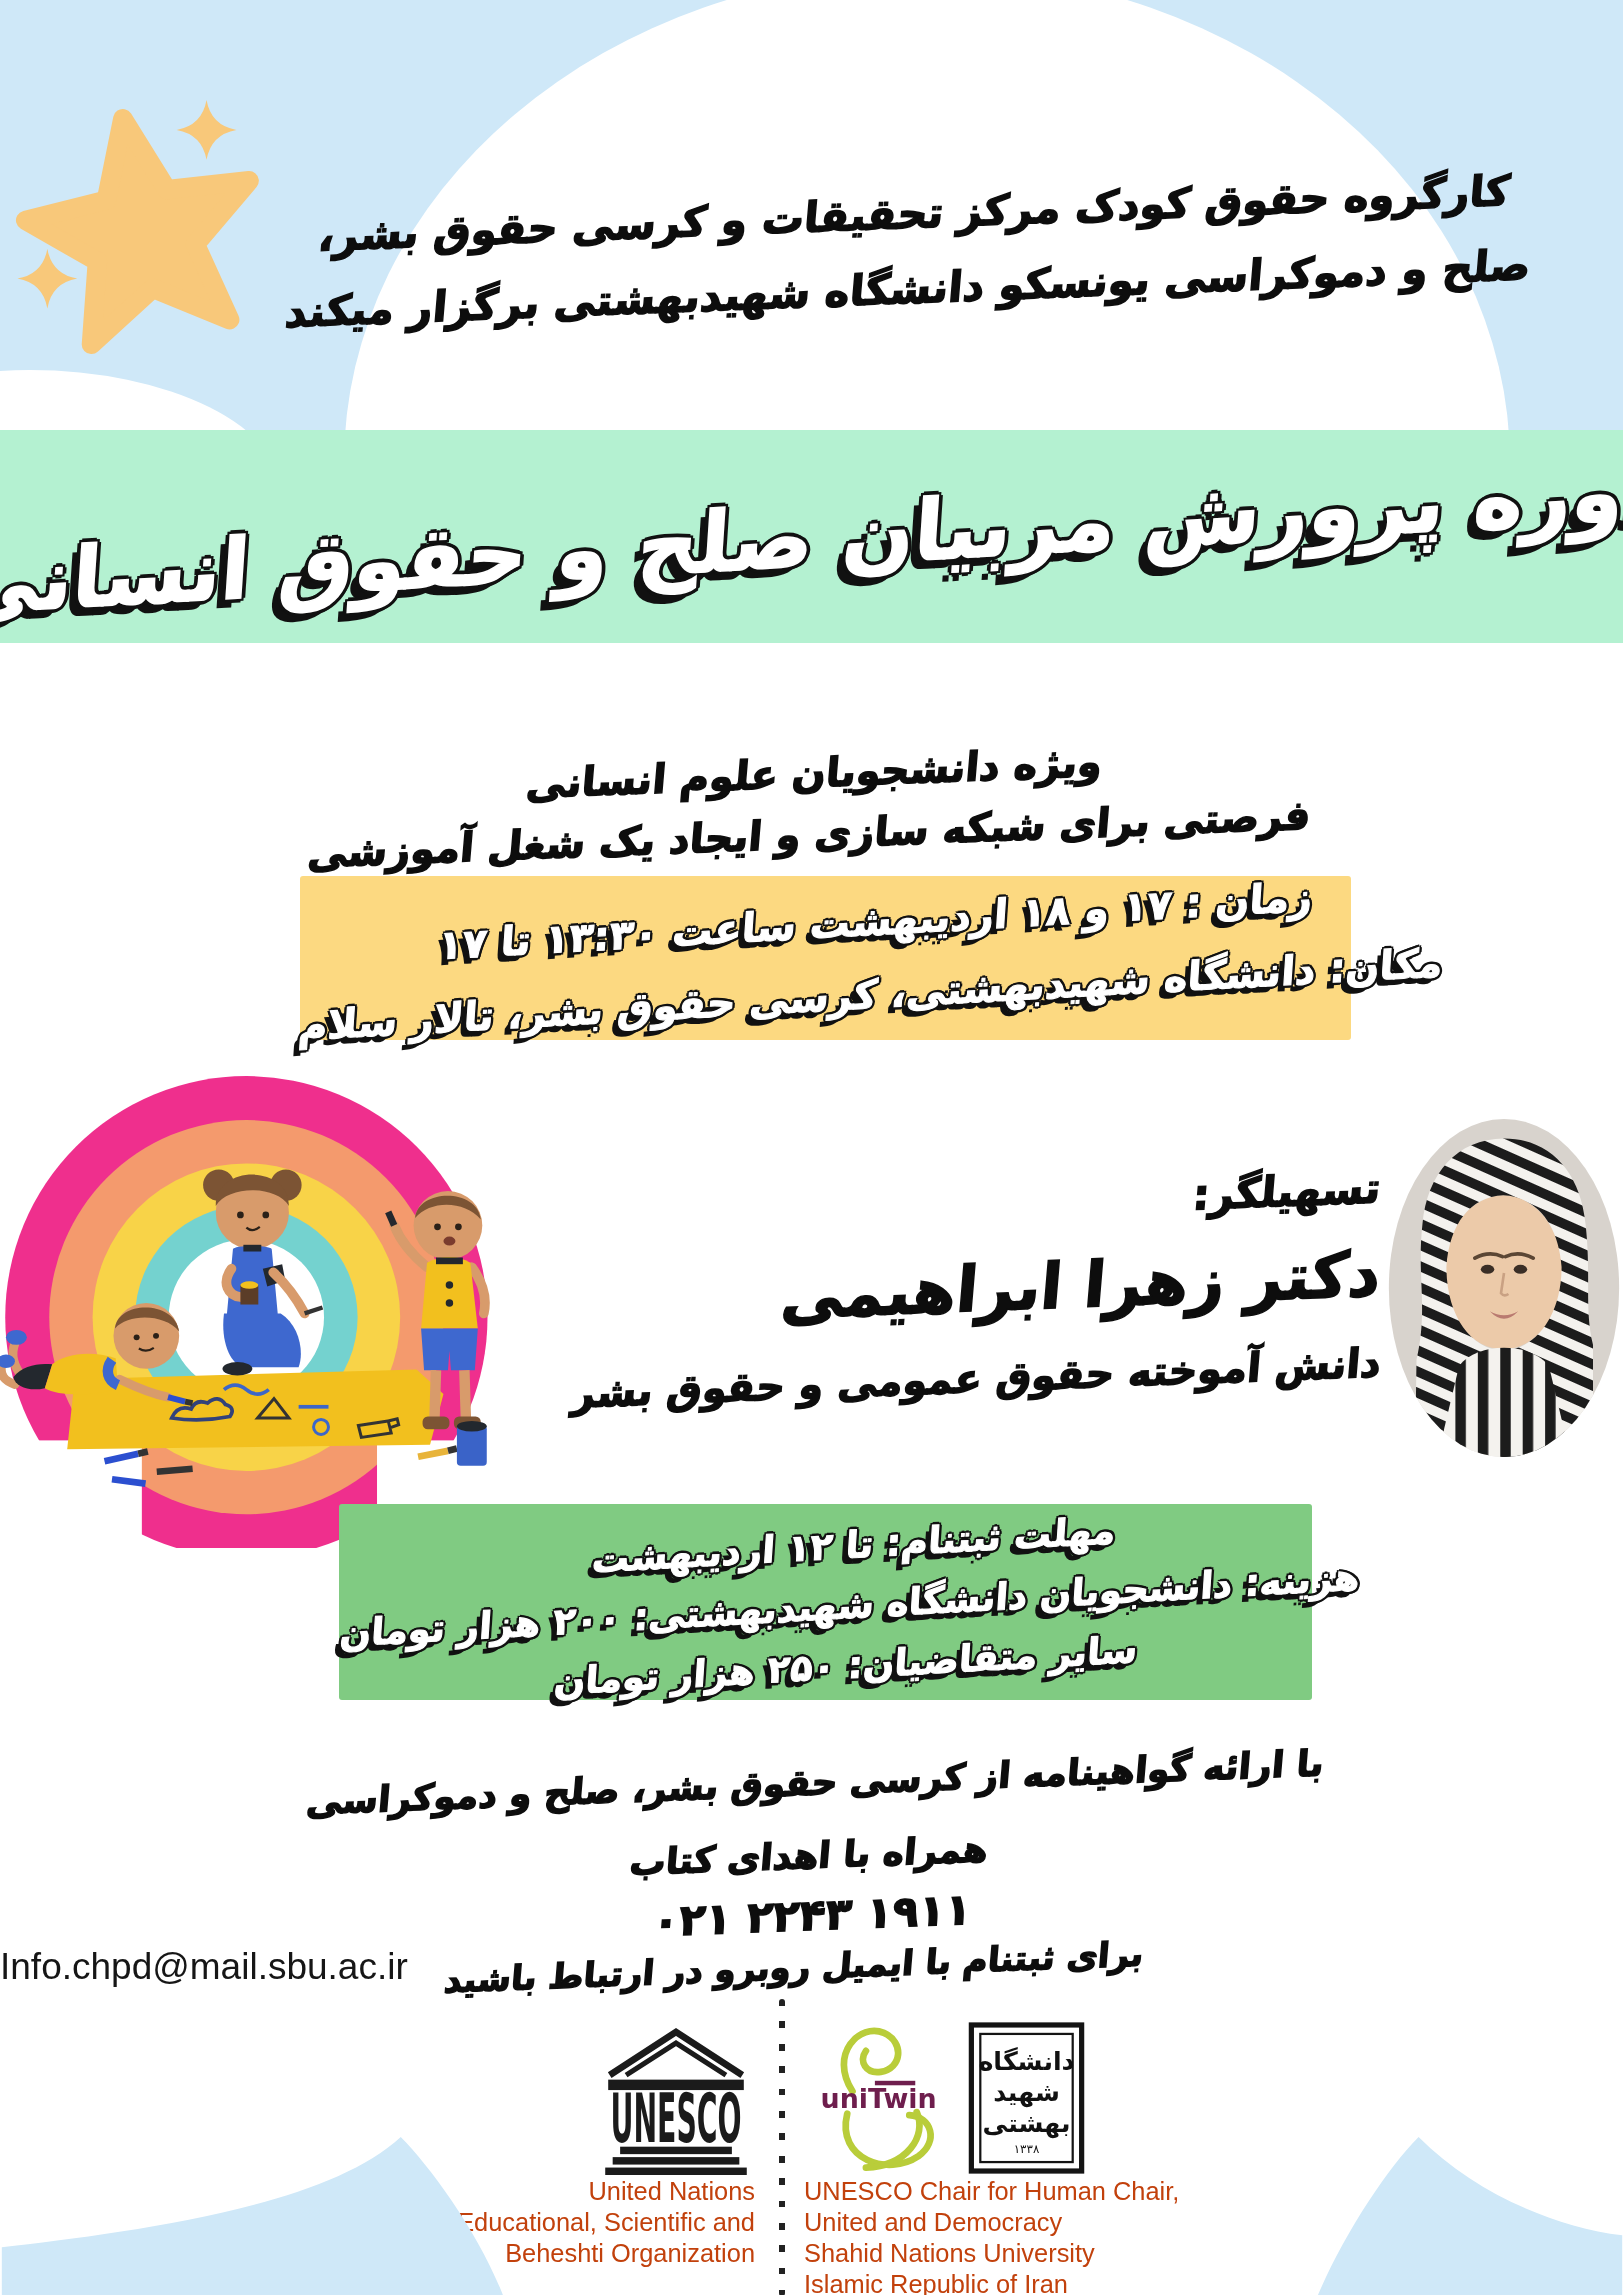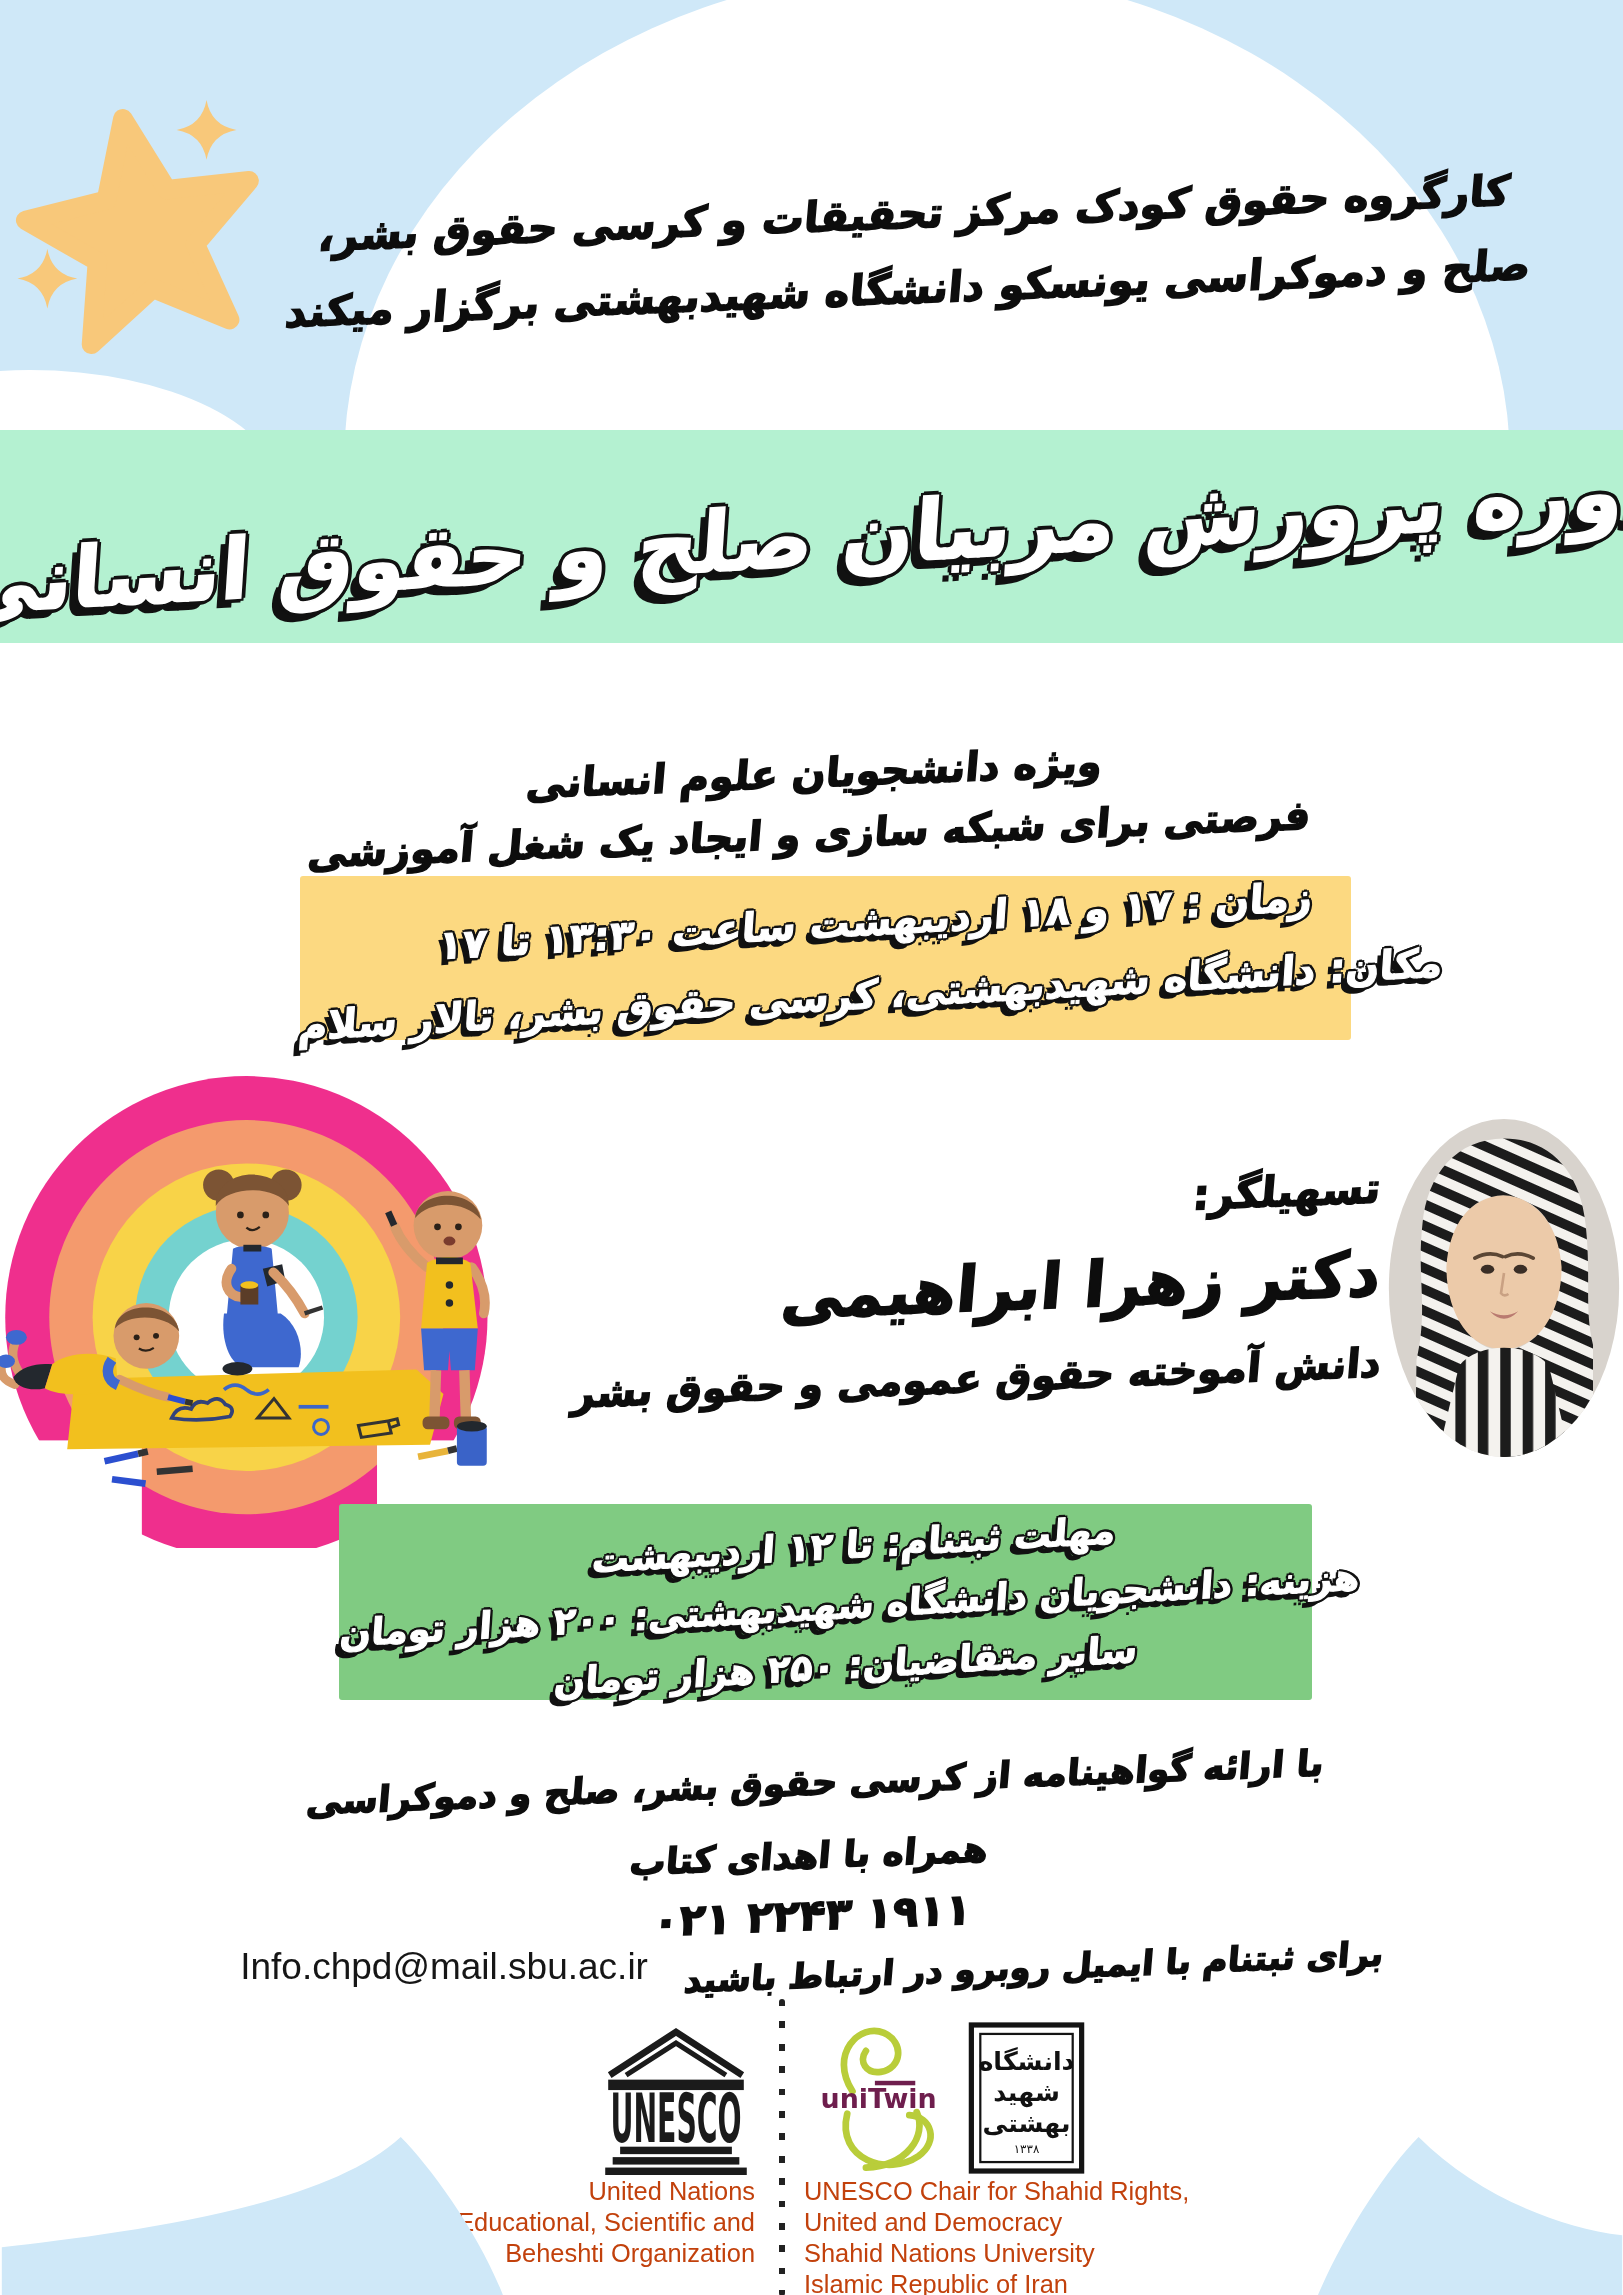--- a/index.html
+++ b/index.html
@@ -32,21 +32,21 @@
   .box{border-radius:3px;text-align:center;}
   .ybox{left:300px;top:876px;width:1051px;height:164px;background:#fcd981;padding-top:9px;box-sizing:border-box;}
   .ybox .ln{font-size:40px;line-height:73px;white-space:nowrap;}
   .gbox{left:339px;top:1504px;width:973px;height:196px;background:#80cb82;padding-top:12px;box-sizing:border-box;}
   .gbox .ln{font-size:37px;line-height:60px;white-space:nowrap;}
   .fac-label{right:243px;top:1167px;font-size:42px;}
   .fac-name{right:243px;top:1249px;font-size:63px;white-space:nowrap;}
   .fac-bio{right:243px;top:1355px;font-size:40px;white-space:nowrap;}
   .cert{top:1746px;font-size:36px;line-height:73px;}
   .phone{top:1890px;font-size:43px;direction:ltr;}
-  .contact{top:1946px;left:0;width:1624px;display:flex;justify-content:center;align-items:center;gap:36px;}
+  .contact{top:1946px;left:0;width:1624px;display:flex;align-items:center;gap:36px;}
   .email{font-family:"Liberation Sans",sans-serif;font-weight:400;font-size:37px;color:#161616;direction:ltr;}
   .note{font-size:34px;}
   .dotline{left:779px;top:1999px;width:6px;height:297px;border-radius:3px;
     background:repeating-linear-gradient(to bottom,#222 0 6.7px,transparent 6.7px 22.4px);}
   .cap{font-family:"Liberation Sans",sans-serif;font-size:25.4px;line-height:31px;color:#c2410c;}
   .cap-left{right:869px;top:2176px;text-align:right;}
   .cap-right{left:804px;top:2176px;text-align:left;}
 </style>
 </head>
 <body>
@@ -269,21 +269,21 @@
     <text x="78" y="148" text-anchor="middle" font-family="'DejaVu Sans',sans-serif" font-weight="bold" font-size="34" fill="#111111">بهشتی</text>
     <text x="78" y="176" text-anchor="middle" font-family="'DejaVu Sans',sans-serif" font-size="16" fill="#111111">۱۳۳۸</text>
   </svg>
 
   <div class="abs cap cap-left">
     <div>United Nations</div>
     <div>Educational, Scientific and</div>
     <div>Beheshti Organization</div>
   </div>
   <div class="abs cap cap-right">
-    <div>UNESCO Chair for Shahid Rights,</div>
+    <div>UNESCO Chair for Human Chair,</div>
     <div>United and Democracy</div>
     <div>Shahid Nations University</div>
     <div>Islamic Republic of Iran</div>
   </div>
 
   <svg class="abs" style="left:0;top:2122px;" width="1624" height="173" viewBox="0 0 2173 232">
     <path fill="#cfe8f8" d="M0,168 C150,150 430,118 535,20 C575,60 640,150 672,232 L0,232 Z"></path>
     <path fill="#cfe8f8" d="M2173,152 C2080,140 1975,95 1900,20 C1858,62 1800,150 1765,232 L2173,232 Z"></path>
   </svg>
 

